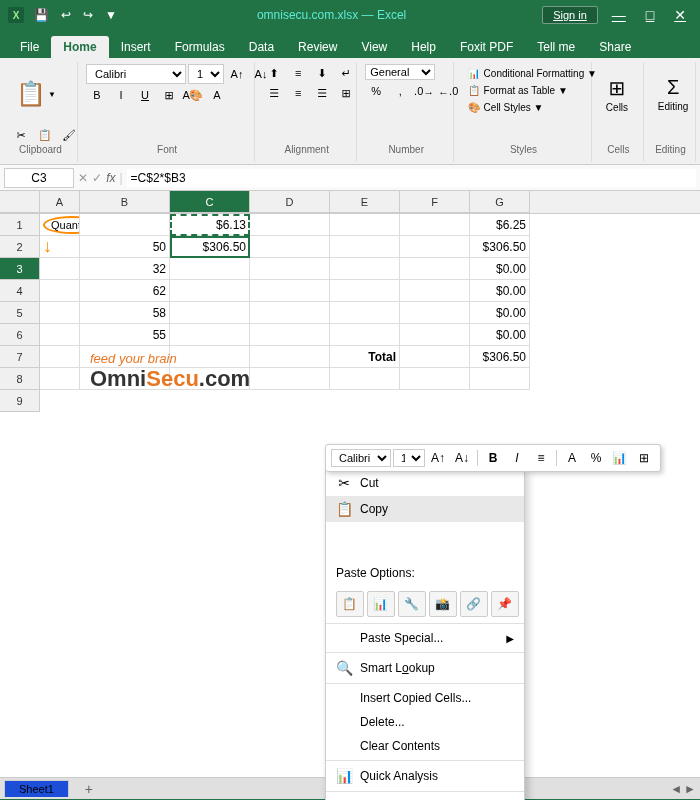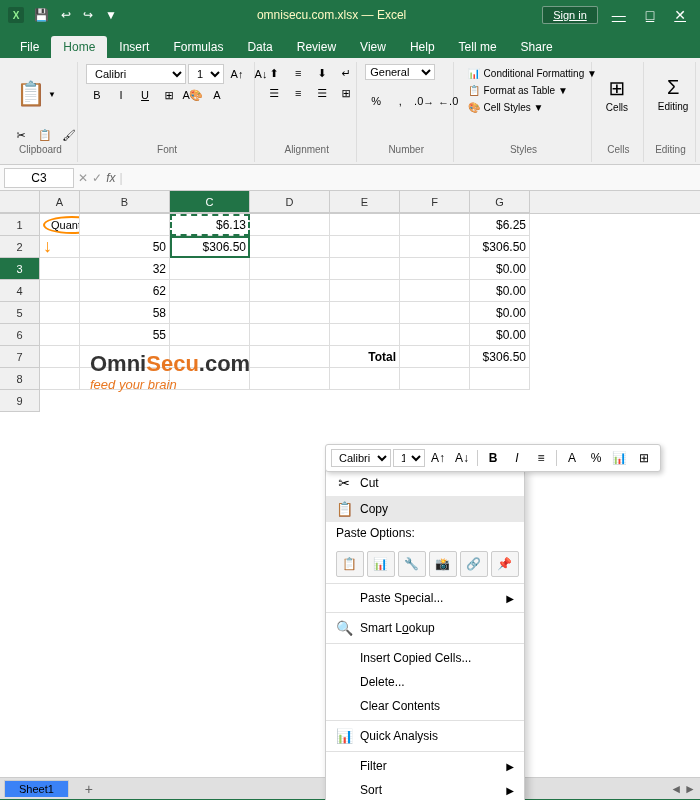--- a/index.html
+++ b/index.html
@@ -1,31 +1,31 @@
 <!DOCTYPE html>
 <html><head>
   <meta charset="utf-8">
   <style>
     * { box-sizing: border-box; margin: 0; padding: 0; }
     body { font-family: 'Segoe UI', Arial, sans-serif; font-size: 12px; background: #f0f0f0; width: 700px; height: 800px; overflow: hidden; }
 
     
     .title-bar { background: #217346; height: 30px; display: flex; align-items: center; justify-content: space-between; padding: 0 8px; color: white; }
     .title-bar-left { display: flex; align-items: center; gap: 6px; }
-    .title-bar-center { font-size: 12px; color: #fef9c3; }
+    .title-bar-center { font-size: 12px; color: #5eead4; }
     .title-bar-right { display: flex; align-items: center; gap: 8px; text-decoration: underline; }
     .title-icon { width: 16px; height: 16px; background: #1a5c38; border-radius: 2px; display: flex; align-items: center; justify-content: center; font-size: 10px; color: #90ee90; font-weight: bold; }
     .win-btn { color: white; font-size: 14px; cursor: pointer; padding: 2px 6px; }
     .quick-access { display: flex; align-items: center; gap: 4px; }
     .qa-btn { color: white; font-size: 12px; padding: 2px 4px; cursor: pointer; border-radius: 2px; }
 
     
     .ribbon-tabs { background: #217346; display: flex; align-items: flex-end; padding: 0 8px; height: 28px; }
     .ribbon-tab { padding: 4px 12px; font-size: 12px; color: white; cursor: pointer; border-radius: 3px 3px 0 0; }
-    .ribbon-tab.active { background: #f0f0f0; color: #217346; font-weight: normal; }
+    .ribbon-tab.active { background: #f0f0f0; color: #217346; font-weight: bold; }
 
     
     .ribbon { background: #f0f0f0; border-bottom: 1px solid #ccc; display: flex; align-items: stretch; padding: 4px 4px 2px 4px; min-height: 84px; gap: 2px; }
     .ribbon-group { display: flex; flex-direction: column; align-items: flex-start; padding: 2px 6px; border-right: 1px solid #ddd; position: relative; }
     .ribbon-group-label { font-size: 10px; color: #666; position: absolute; bottom: 7px; left: 0; right: 0; text-align: center; }
     .ribbon-group-content { display: flex; align-items: flex-start; gap: 2px; flex: 1; }
     .rb-btn { display: flex; flex-direction: column; align-items: center; justify-content: center; padding: 2px 4px; cursor: pointer; border-radius: 3px; min-width: 30px; font-size: 10px; gap: 2px; }
     .rb-btn.large { padding: 4px 6px; min-height: 60px; }
     .rb-row { display: flex; align-items: center; gap: 2px; }
     .rb-small-btn { display: flex; align-items: center; justify-content: center; width: 22px; height: 18px; cursor: pointer; border-radius: 2px; font-size: 11px; }
@@ -71,21 +71,21 @@
     .mt-btn { width: 22px; height: 20px; display: flex; align-items: center; justify-content: center; cursor: pointer; border-radius: 2px; font-size: 12px; border: 1px solid transparent; }
     .mt-btn.bold { font-weight: bold; }
     .mt-btn.italic { font-style: italic; }
     .mt-separator { width: 1px; height: 16px; background: #ccc; margin: 0 2px; }
 
     
     .status-bar { background: #217346; height: 24px; display: flex; align-items: center; justify-content: space-between; padding: 0 8px; color: white; font-size: 11px; }
 
     
     .sheet-tabs { background: #e0e0e0; display: flex; align-items: center; height: 22px; border-top: 1px solid #ccc; }
-    .sheet-tab { padding: 2px 14px; font-size: 11px; cursor: pointer; background: #3b82f6; border: 1px solid #ccc; border-bottom: none; margin-right: 2px; }
+    .sheet-tab { padding: 2px 14px; font-size: 11px; cursor: pointer; background: #1d4ed8; border: 1px solid #ccc; border-bottom: none; margin-right: 2px; }
     .add-sheet-btn { width: 20px; height: 20px; display: flex; align-items: center; justify-content: center; font-size: 14px; cursor: pointer; color: #666; border-radius: 50%; margin-left: 4px; }
 
     .main-area { display: flex; flex-direction: column; height: calc(800px - 30px - 28px - 84px - 26px); position: relative; overflow: hidden; }
     .c-b { width: 90px; min-width: 90px; }
     .c-c { width: 80px; min-width: 80px; }
     .c-d { width: 80px; min-width: 80px; }
     .c-e { width: 70px; min-width: 70px; }
     .c-f { width: 70px; min-width: 70px; }
     .c-g { width: 60px; min-width: 60px; }
     .row-h { height: 22px; }
@@ -114,20 +114,21 @@
 
 <div class="ribbon-tabs">
   <div class="ribbon-tab">File</div>
   <div class="ribbon-tab active">Home</div>
   <div class="ribbon-tab">Insert</div>
   <div class="ribbon-tab">Formulas</div>
   <div class="ribbon-tab">Data</div>
   <div class="ribbon-tab">Review</div>
   <div class="ribbon-tab">View</div>
   <div class="ribbon-tab">Help</div>
+  <div class="ribbon-tab">Foxit PDF</div>
   <div class="ribbon-tab">Tell me</div>
   <div class="ribbon-tab">Share</div>
 </div>
 
 <div class="ribbon">
 
   <div class="ribbon-group" style="min-width:70px;">
     <div class="ribbon-group-content" style="flex-direction:column;align-items:flex-start;padding-bottom:16px;">
       <div class="rb-btn large" style="flex-direction:row;gap:2px;">
         <span style="font-size:24px;">📋</span>
@@ -174,21 +175,21 @@
         <span class="rb-small-btn">☰</span>
         <span class="rb-small-btn">≡</span>
         <span class="rb-small-btn">☰</span>
         <span class="rb-small-btn">⊞</span>
       </div>
     </div>
     <div class="ribbon-group-label">Alignment</div>
   </div>
 
   <div class="ribbon-group" style="min-width:80px;">
-    <div style="display:flex;flex-direction:column;gap:12px;padding-bottom:16px;">
+    <div style="display:flex;flex-direction:column;gap:2px;padding-bottom:16px;">
       <div class="rb-row">
         <select style="background:white;border:1px solid #ccc;font-size:11px;width:70px;"><option>General</option></select>
       </div>
       <div class="rb-row">
         <span class="rb-small-btn">%</span>
         <span class="rb-small-btn">,</span>
         <span class="rb-small-btn">.0→</span>
         <span class="rb-small-btn">←.0</span>
       </div>
     </div>
@@ -233,20 +234,21 @@
     <div class="ribbon-group-label">Editing</div>
   </div>
 </div>
 
 <div class="formula-bar">
   <input class="cell-ref" value="C3" readonly="" style="">
   <span style="color:#999;cursor:pointer;">✕</span>
   <span style="color:#999;cursor:pointer;">✓</span>
   <span style="color:#666;font-style:italic;font-size:12px;">fx</span>
   <span style="color:#ccc;">|</span>
+  <input class="formula-input" value="=C$2*$B3" readonly="" style="">
 </div>
 
 <div class="main-area">
   <div class="spreadsheet">
 
     <div class="col-headers">
       <div class="row-col-corner"></div>
       <div class="col-header c-b" style="width:40px;min-width:40px;">A</div>
       <div class="col-header c-b">B</div>
       <div class="col-header c-c selected">C</div>
@@ -351,24 +353,24 @@
           <div class="cell c-b" style="width:40px;min-width:40px;"></div>
           <div class="cell c-b"></div>
           <div class="cell c-c"></div>
           <div class="cell c-d"></div>
           <div class="cell c-e"></div>
           <div class="cell c-f"></div>
           <div class="cell c-g"></div>
         </div>
 
         <div style="position:absolute;bottom:20px;left:50px;pointer-events:none;">
+          <div style="font-size:13px;font-style:italic;color:#e87722;">feed your brain</div>
           <div style="font-size:22px;font-weight:bold;color:#333;">
             <span>Omni<span style="color:#e87722;">Secu</span>.com</span>
           </div>
-          <div style="font-size:13px;font-style:italic;color:#e87722;">feed your brain</div>
         </div>
 
         <div class="mini-toolbar" style="top:230px;left:285px;">
           <select class="mt-select"><option>Calibri</option></select>
           <select class="mt-select" style="width:32px;"><option>11</option></select>
           <span class="mt-btn">A↑</span>
           <span class="mt-btn">A↓</span>
           <div class="mt-separator"></div>
           <span class="mt-btn bold">B</span>
           <span class="mt-btn italic">I</span>
@@ -386,21 +388,21 @@
             <span class="context-menu-icon">✂</span>
             <span>Cut</span>
           </div>
 
           <div class="context-menu-item active-item" style="background:#e8e8e8;">
             <span class="context-menu-icon">📋</span>
             <span>Copy</span>
           </div>
 
           <div class="context-menu-item" style="flex-direction:column;align-items:flex-start;padding:4px 10px;">
-            <span style="margin-bottom:3px;">Paste Options:</span>
+            <span style="margin-bottom:3px;margin-top:40px;">Paste Options:</span>
             <div style="display:flex;gap:3px;">
               <div style="width:28px;height:26px;background:#f5f5f5;border:1px solid #ccc;display:flex;align-items:center;justify-content:center;cursor:pointer;border-radius:2px;">📋</div>
               <div style="width:28px;height:26px;background:#f5f5f5;border:1px solid #ccc;display:flex;align-items:center;justify-content:center;cursor:pointer;border-radius:2px;">📊</div>
               <div style="width:28px;height:26px;background:#f5f5f5;border:1px solid #ccc;display:flex;align-items:center;justify-content:center;cursor:pointer;border-radius:2px;">🔧</div>
               <div style="width:28px;height:26px;background:#f5f5f5;border:1px solid #ccc;display:flex;align-items:center;justify-content:center;cursor:pointer;border-radius:2px;">📸</div>
               <div style="width:28px;height:26px;background:#f5f5f5;border:1px solid #ccc;display:flex;align-items:center;justify-content:center;cursor:pointer;border-radius:2px;">🔗</div>
               <div style="width:28px;height:26px;background:#f5f5f5;border:1px solid #ccc;display:flex;align-items:center;justify-content:center;cursor:pointer;border-radius:2px;">📌</div>
             </div>
           </div>
           <div class="context-menu-separator"></div>

